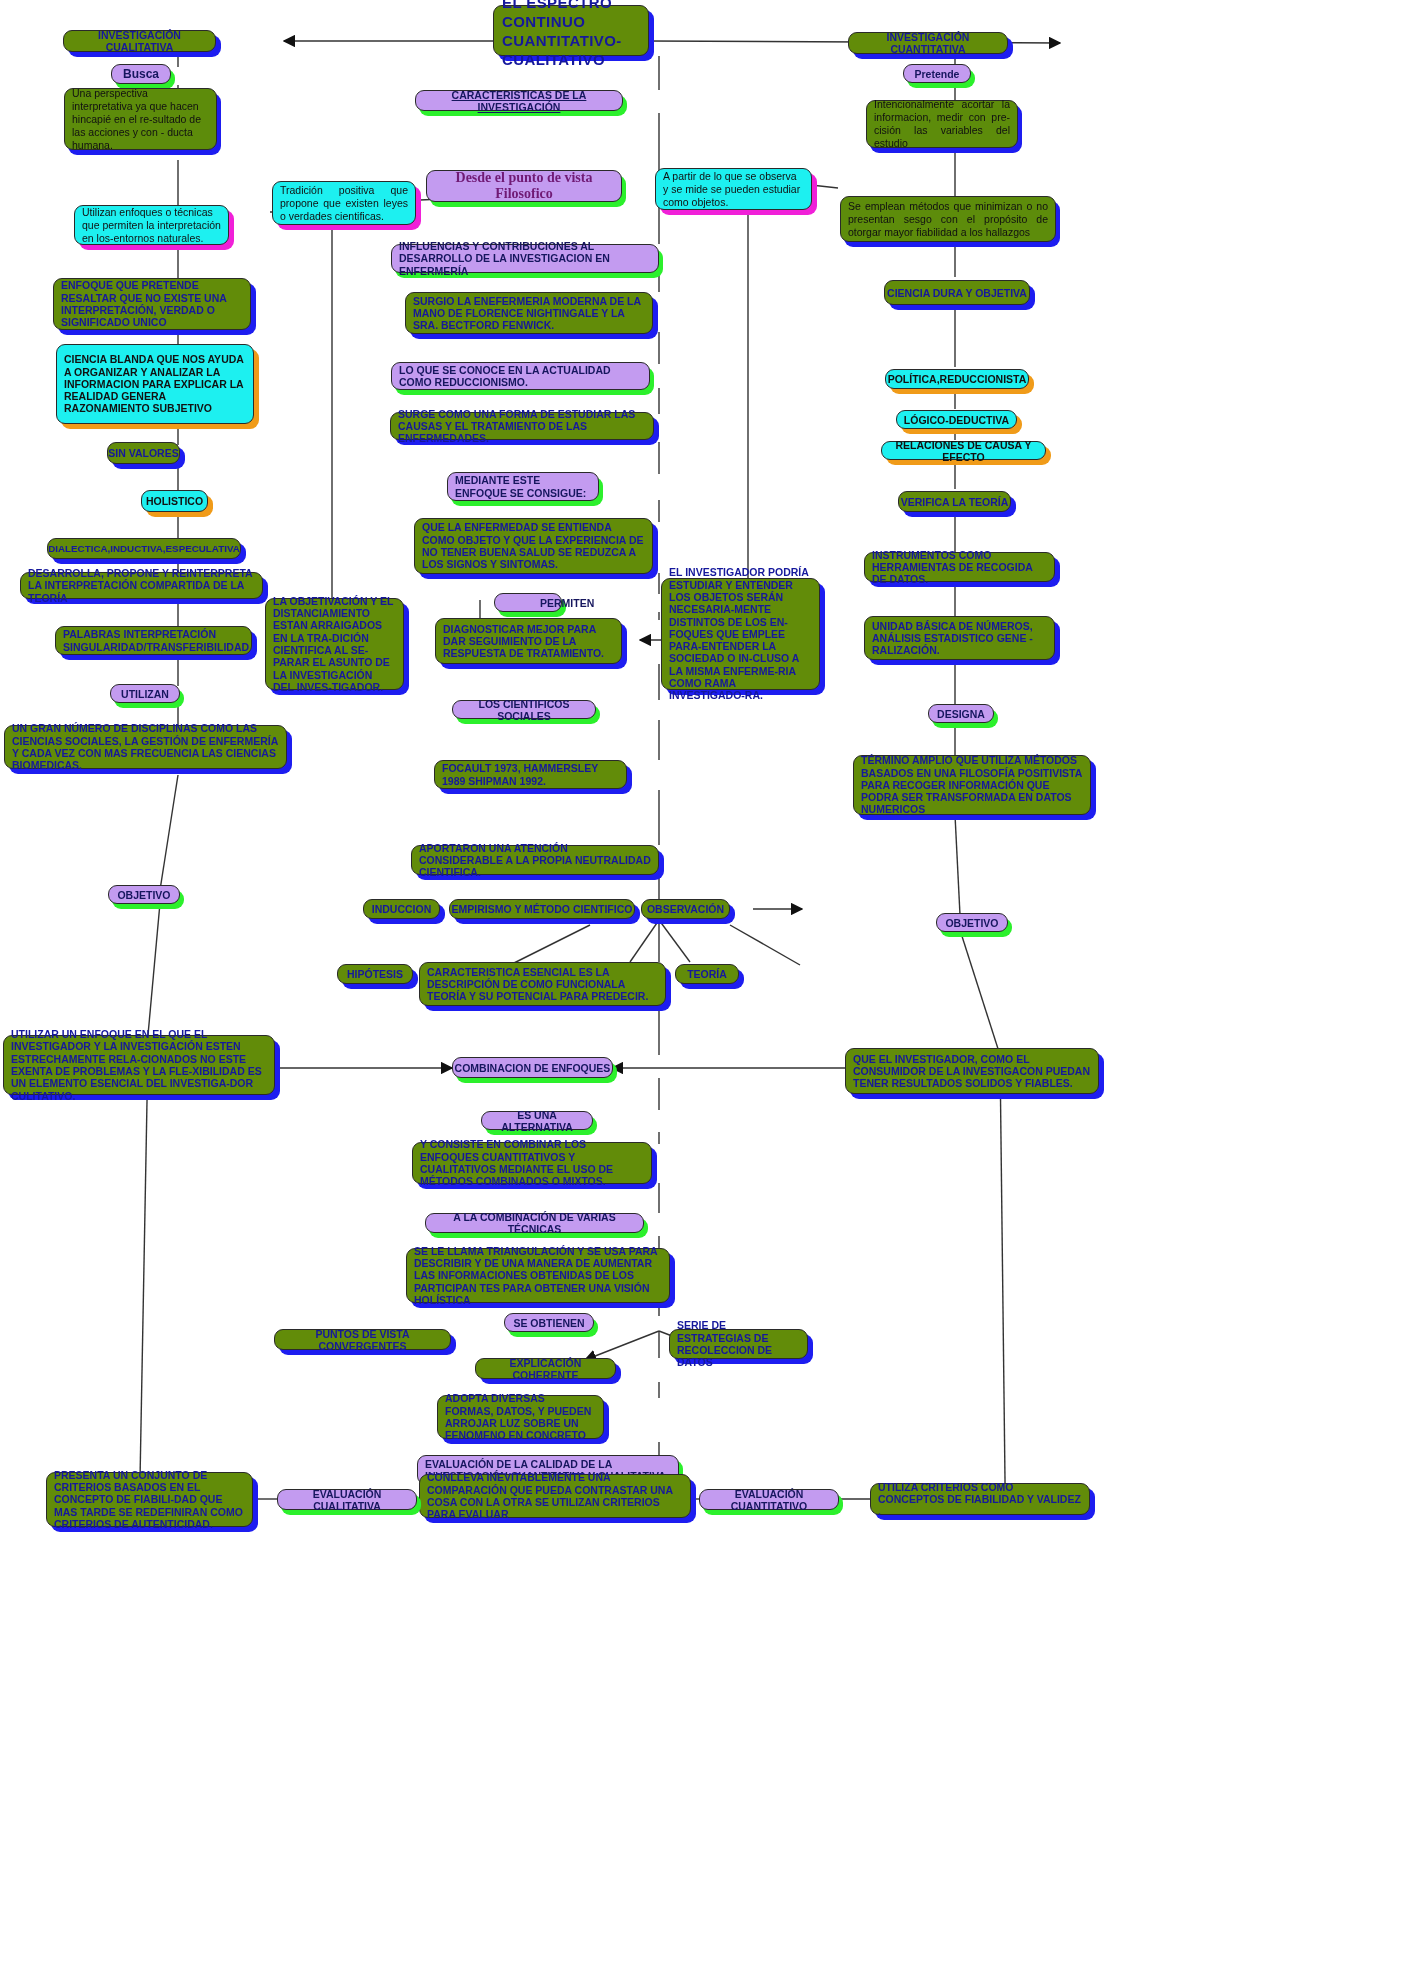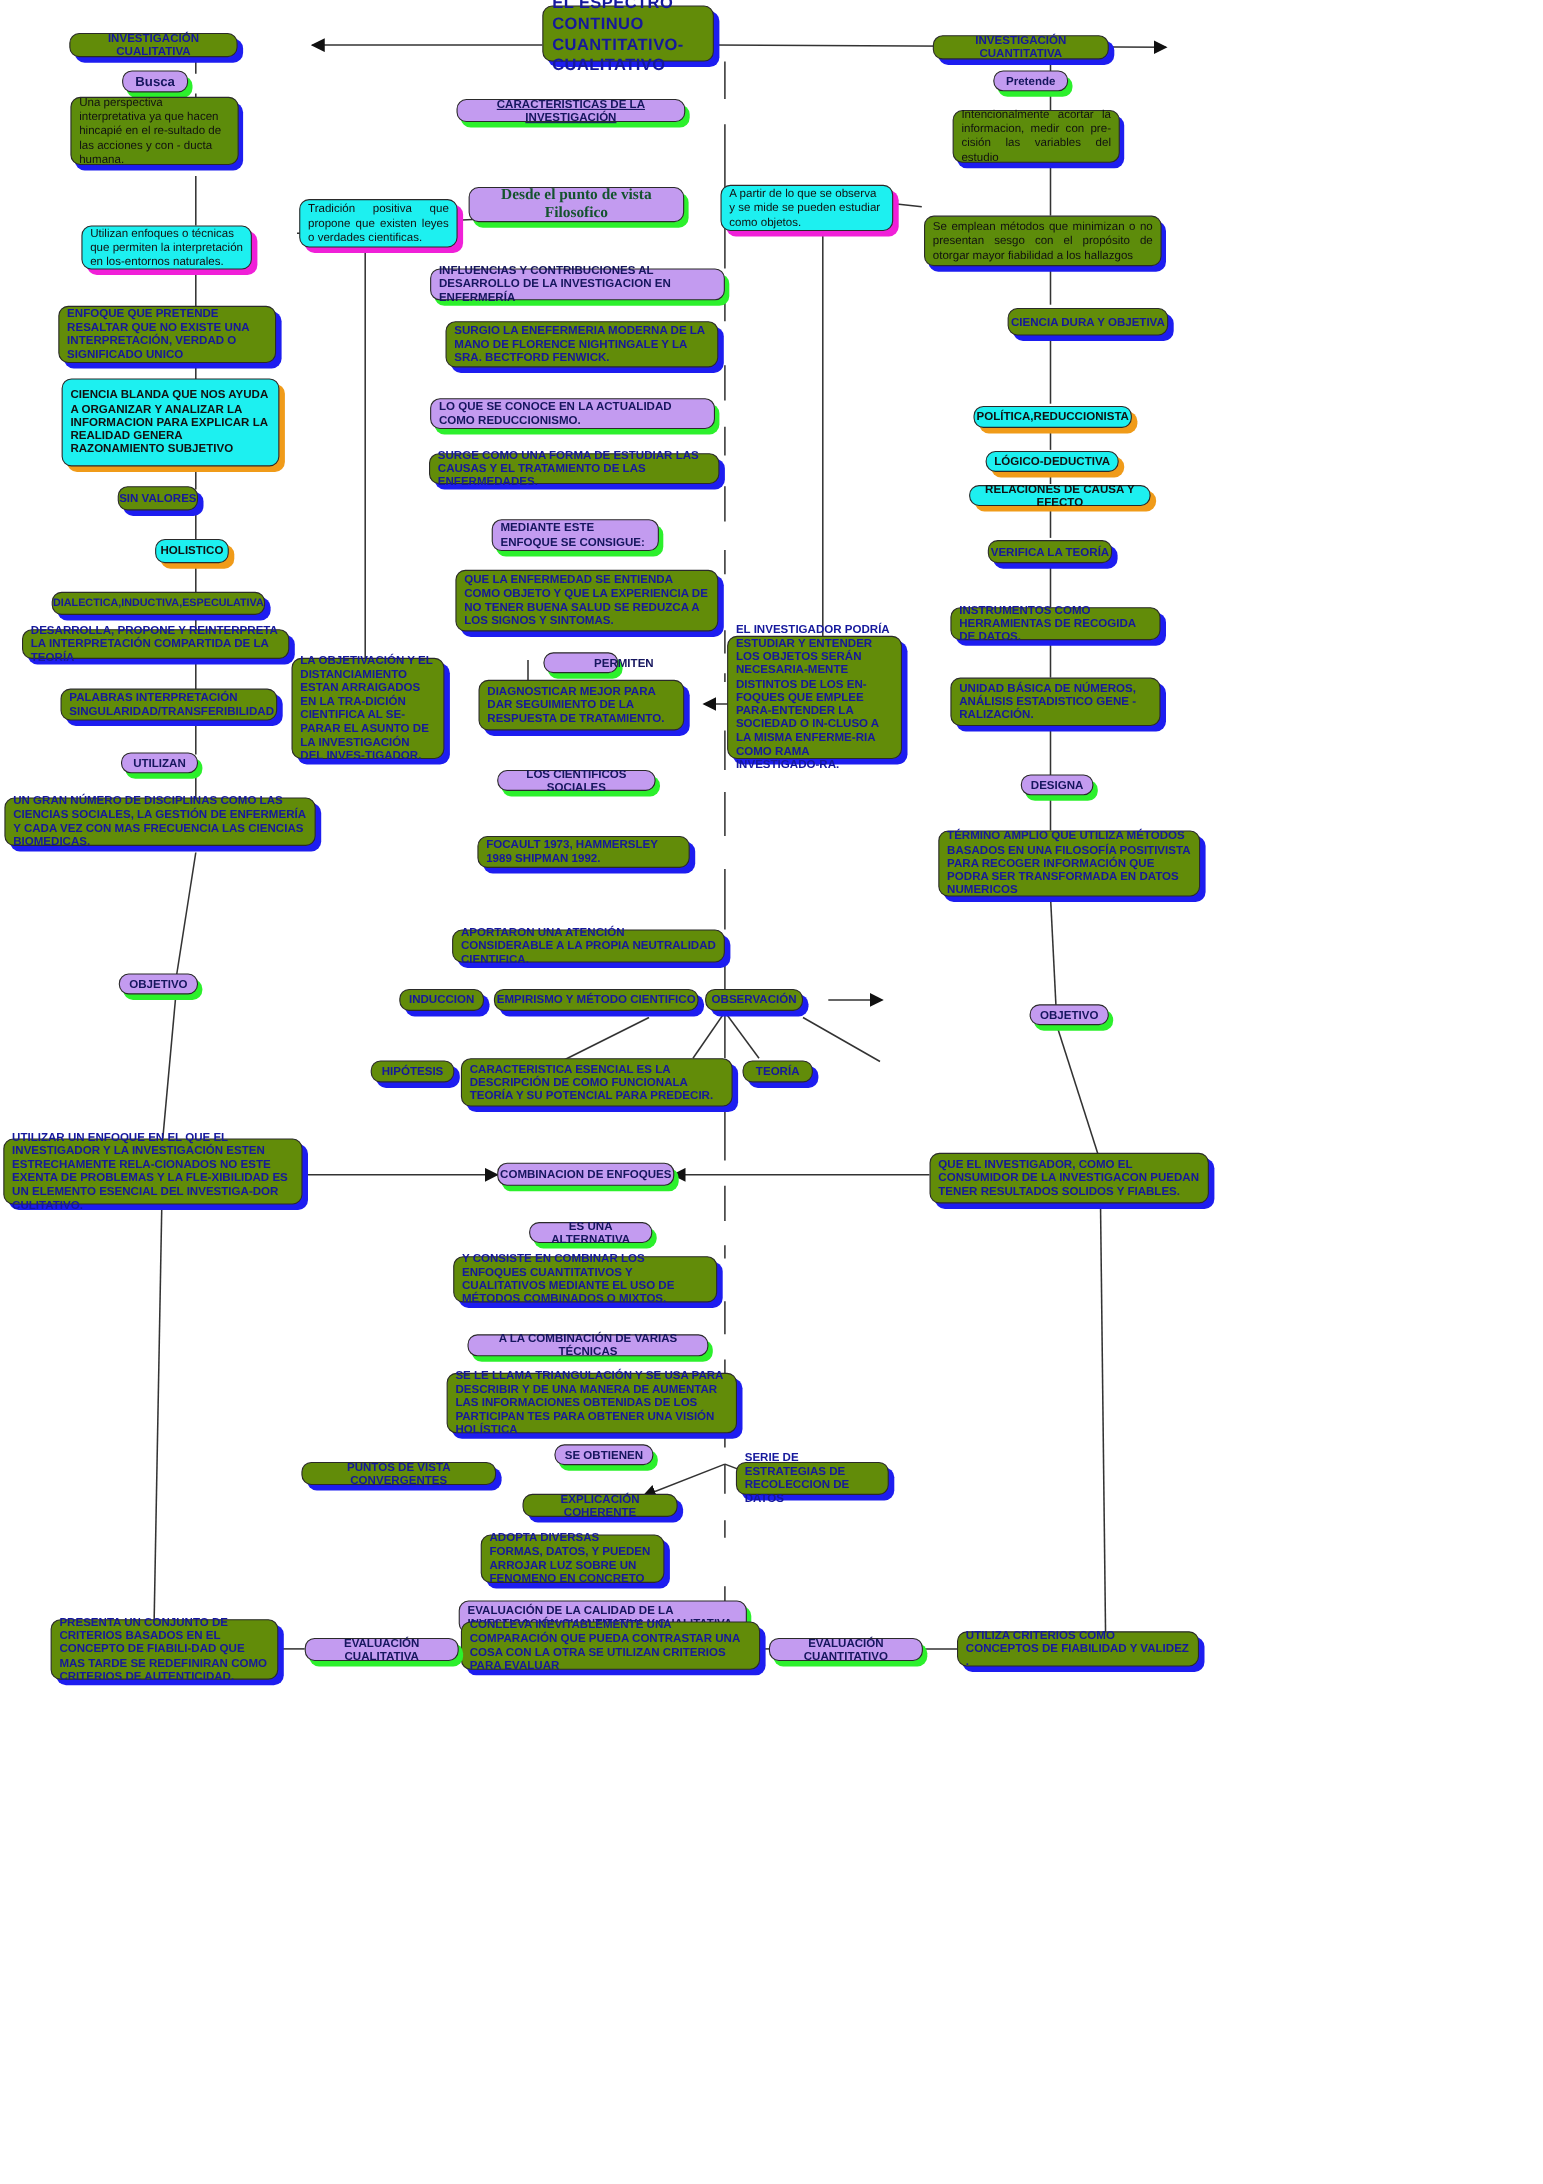--- a/index.html
+++ b/index.html
@@ -24,21 +24,21 @@
   
   .c{background:#1df0f0;color:#111;border:1px solid #2a2a2a;
      box-shadow:5px 5px 0 0 #f020d8;}
   
   .co{background:#1df0f0;color:#111;border:1px solid #2a2a2a;
       box-shadow:5px 5px 0 0 #f09b19;}
   .ttl{font-weight:bold;font-size:15px;line-height:19px;letter-spacing:.4px;}
   .h1{font-weight:bold;font-size:10.5px;line-height:12.3px;}
   .lbl{font-weight:bold;font-size:10.5px;line-height:12px;text-align:center;}
   .serif{font-family:"Liberation Serif","DejaVu Serif",serif;font-weight:bold;
-         font-size:14px;text-align:center;color:#14532d;}
+         font-size:14px;text-align:center;color:#701a75;}
   .plain{font-size:10.5px;line-height:13px;font-weight:normal;color:#111;}
   .pad{padding:4px 7px;}
   .just{text-align:justify;text-align-last:left;}
 </style>
 </head>
 <body>
 
 <div id="canvas">
 
 <svg id="links" viewBox="0 0 1403 1985">
@@ -367,21 +367,21 @@
 </div>
 
 <div class="node g2 pad" style="left:866px;top:100px;width:152px;height:48px;">
   <span class="txt plain just">Intencionalmente  acortar  la  informacion, medir  con  pre-cisión las variables del estudio</span>
 </div>
 
 <div class="node g2 pad" style="left:840px;top:196px;width:216px;height:46px;">
   <span class="txt plain just">Se  emplean  métodos  que  minimizan o   no presentan  sesgo  con el propósito de otorgar mayor fiabilidad a los hallazgos</span>
 </div>
 
-<div class="node g" style="left:884px;top:280px;width:146px;height:25px;margin-left:32px;">
+<div class="node g" style="left:884px;top:280px;width:146px;height:25px;">
   <span class="txt lbl">CIENCIA DURA Y OBJETIVA</span>
 </div>
 
 <div class="node co" style="left:885px;top:369px;width:144px;height:20px;">
   <span class="txt lbl">POLÍTICA,REDUCCIONISTA</span>
 </div>
 
 <div class="node co" style="left:896px;top:410px;width:121px;height:19px;">
   <span class="txt lbl">LÓGICO-DEDUCTIVA</span>
 </div>

